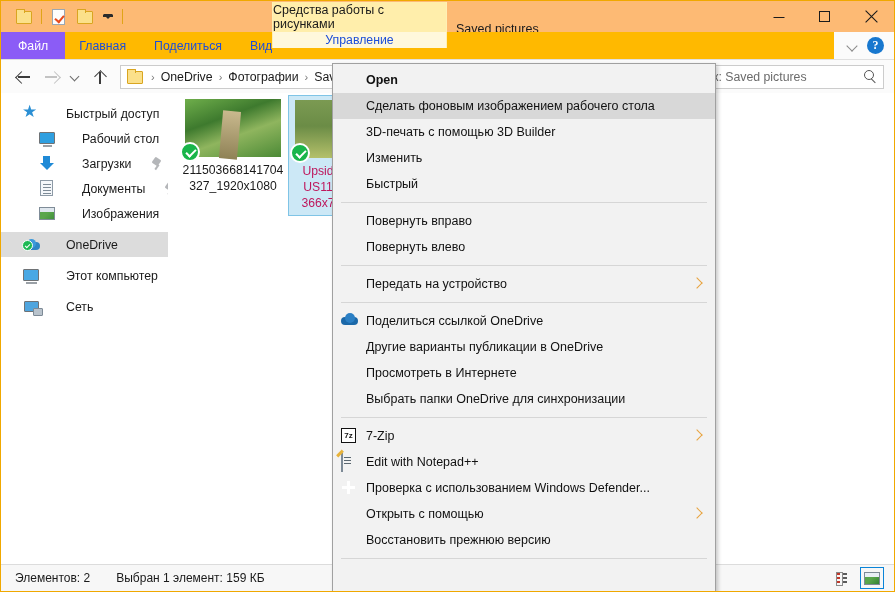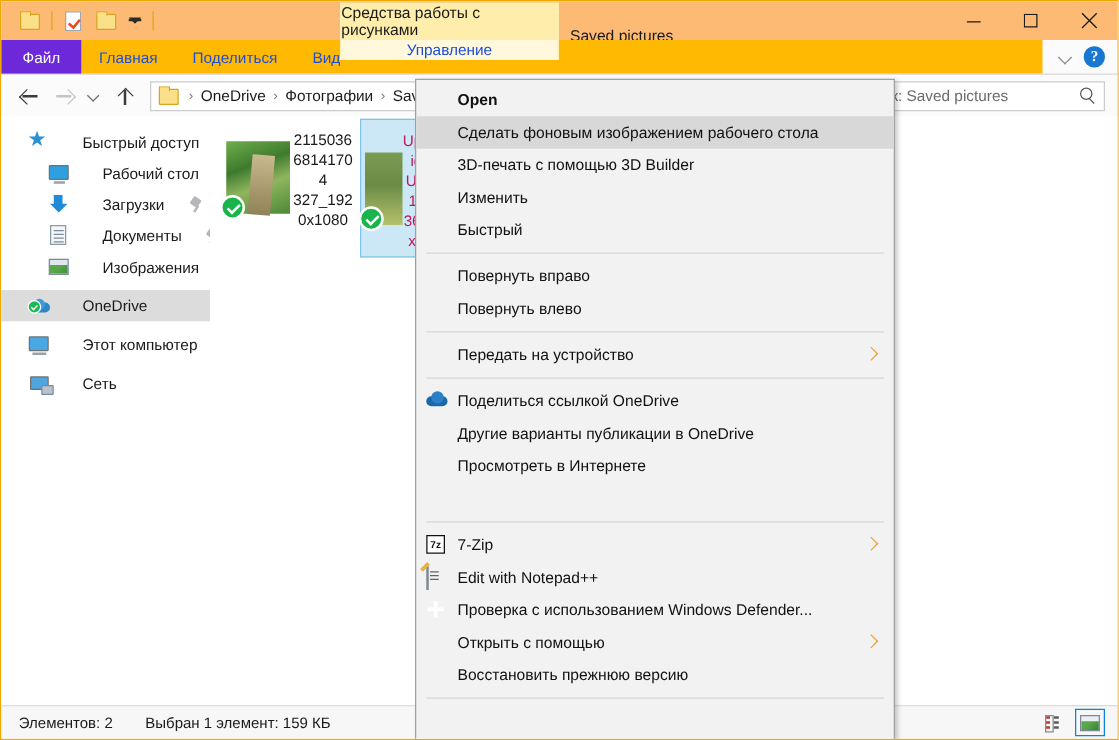--- a/index.html
+++ b/index.html
@@ -88,21 +88,21 @@
     position: absolute; left: 0; top: 31px;
     width: 893px; height: 27px;
     background: #ffb900;
     display: flex; align-items: stretch;
   }
   .tab {
     display: flex; align-items: center; justify-content: center;
     padding: 0 14px; font-size: 12.3px; color: #1d4ed8;
     height: 27px; white-space: nowrap;
   }
-  .tab.file { background: #6d28d9; color: #ffffff; padding: 2px 17px; }
+  .tab.file { background: #8b5cf6; color: #ffffff; padding: 2px 17px; }
   .ctx-tabs-wrap {
     position: absolute; left: 271px; top: 0;
     width: 175px; height: 16px;
     background: #fff8dc;
     display: flex; align-items: center; justify-content: center;
     border-left: 1px solid #fff0b5; border-right: 1px solid #fff0b5;
   }
   .ctx-tabs-wrap .tab { background: transparent; }
   .ribbon-right {
     position: absolute; right: 0; top: 31px;
@@ -360,21 +360,21 @@
     border: 1px solid #7d8a96; border-radius: 1px;
   }
 
   
   .file-pane {
     flex: 1; position: relative; background: #ffffff;
     padding-top: 4px;
   }
   .tile {
     position: absolute; width: 110px;
-    display: flex; flex-direction: row; align-items: center;
+    display: flex; flex-direction: column; align-items: center;
     padding: 4px 3px 4px 3px;
   }
   .tile.sel { background: #cce8f6; border: 1px solid #7fc4e6; }
   .thumb {
     width: 96px; height: 58px; position: relative;
     background: linear-gradient(160deg,#6fae4b 0%, #3e7a2e 35%, #8fb55e 60%, #4c8a36 100%);
   }
   .thumb .trunk {
     position: absolute; left: 38%; top: 20%;
     width: 18px; height: 48px;
@@ -756,20 +756,21 @@
     <div class="ctx-row">
       <span class="ctx-ico"></span>
       <span class="ctx-label">Другие варианты публикации в OneDrive</span>
     </div>
     <div class="ctx-row">
       <span class="ctx-ico"></span>
       <span class="ctx-label">Просмотреть в Интернете</span>
     </div>
     <div class="ctx-row">
       <span class="ctx-ico"></span>
+      <span class="ctx-label">Выбрать папки OneDrive для синхронизации</span>
     </div>
 
     <div class="ctx-sep"></div>
 
     <div class="ctx-row">
       <span class="ctx-ico">
           <span class="ci-7z">7z</span>
         </span>
       <span class="ctx-label">7-Zip</span>
       <span class="ctx-arrow"></span>

